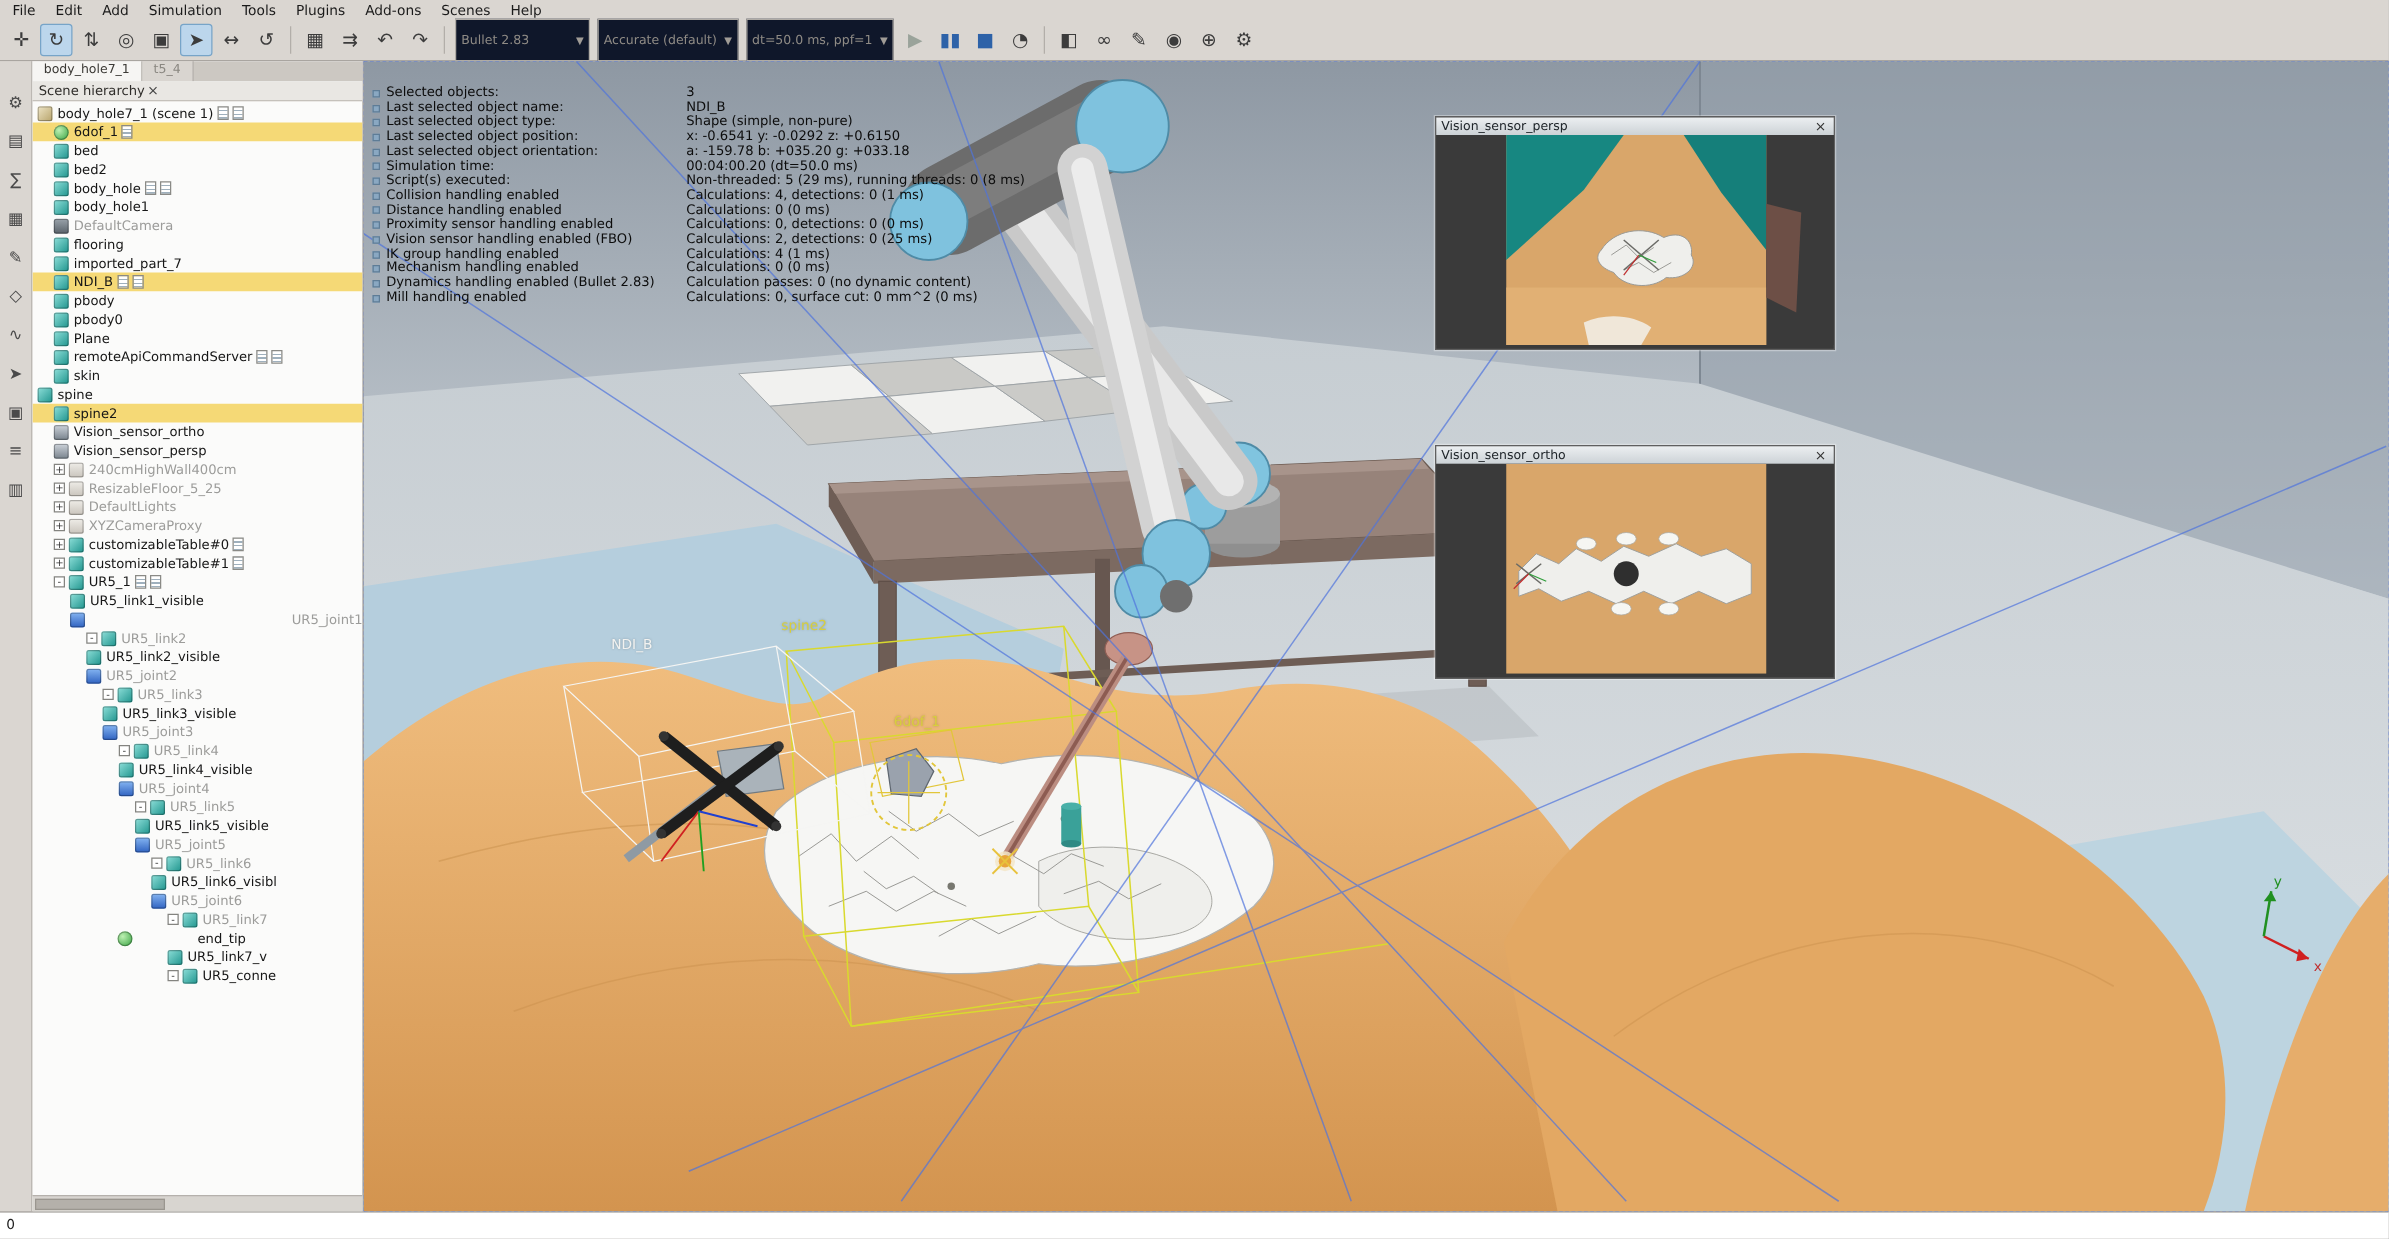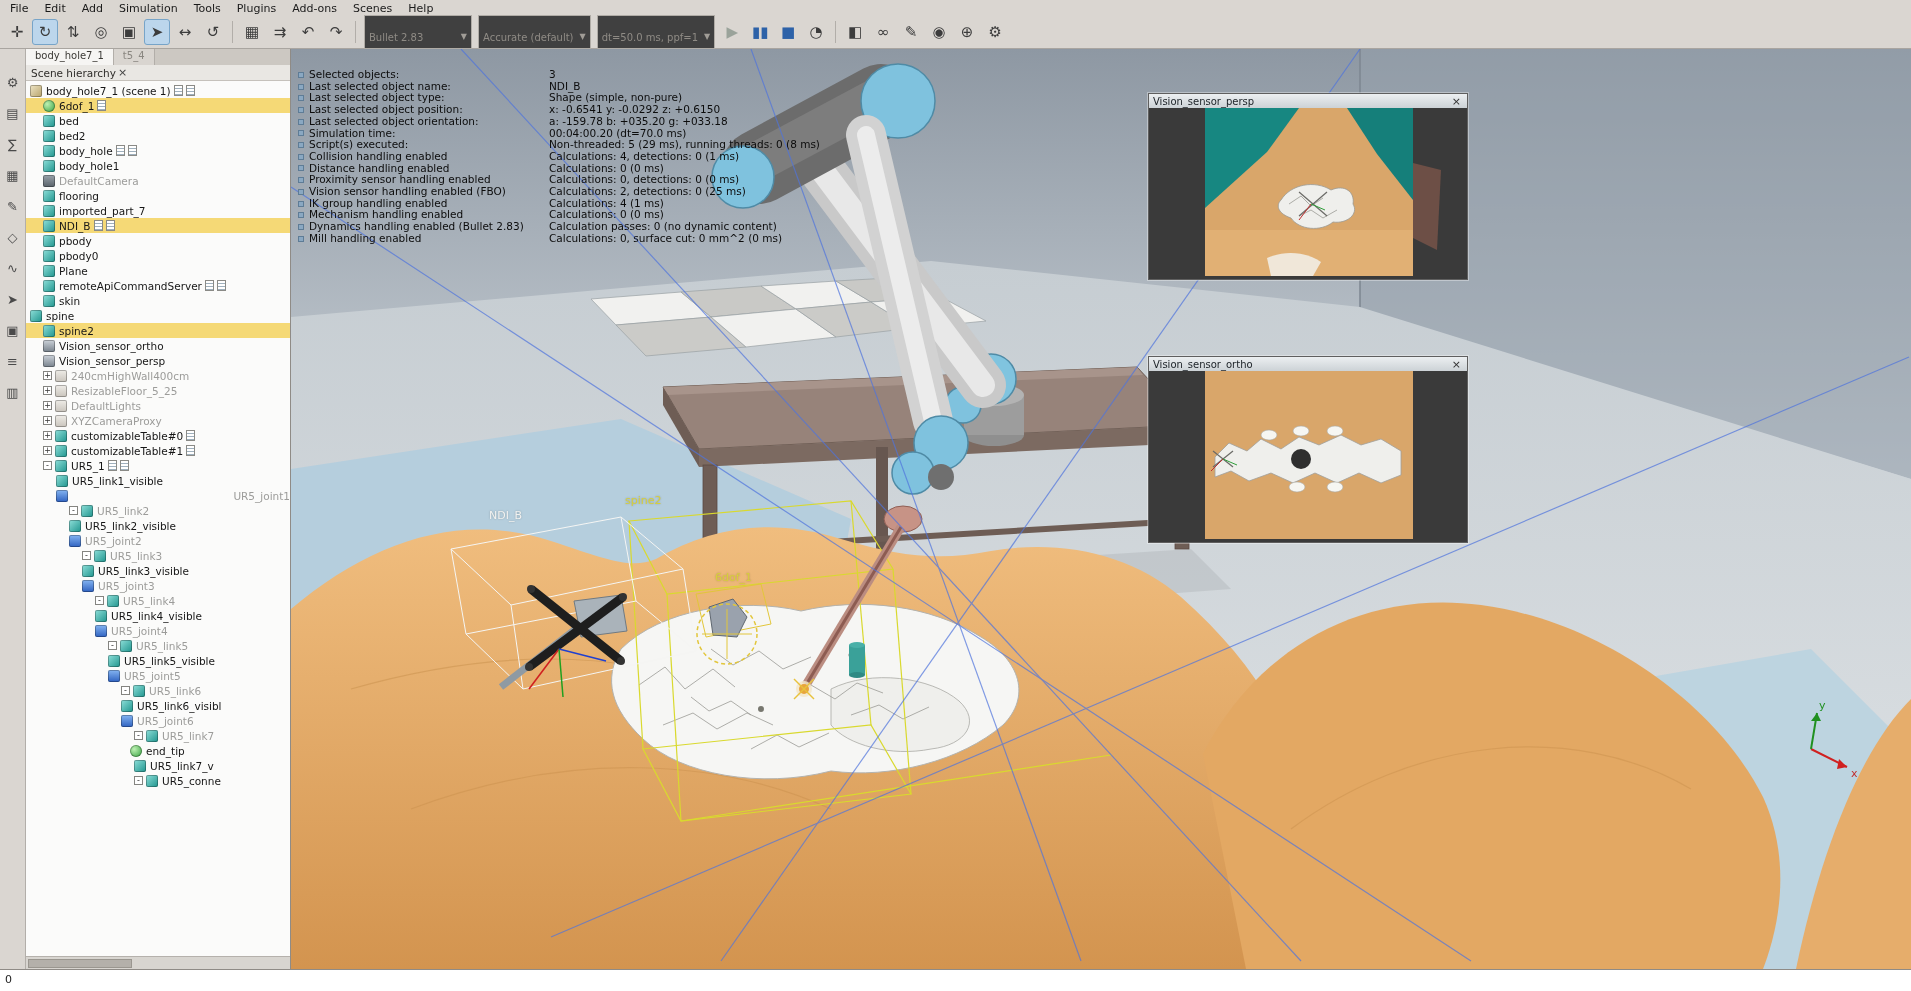--- a/index.html
+++ b/index.html
@@ -14,22 +14,22 @@
   .menubar { height:16px; display:flex; align-items:center; background:#dad6d1; padding-left:2px; }
   .menu-item { padding:1px 8px; cursor:default; }
   
   .toolbar { height:33px; display:flex; align-items:center; background:#dad6d1; border-bottom:1px solid #a9a5a0; padding-left:4px; gap:2px; }
   .tbtn { min-width:26px; height:26px; display:flex; align-items:center; justify-content:center;
           font-size:15px; color:#3c3c3c; border-radius:3px; border:1px solid transparent; cursor:default; }
   .tbtn.sel { background:#bcd6ec; border-color:#77a4c8; }
   .tbtn.accent { color:#2d62a8; }
   .tbtn.disabled { color:#9aa39a; }
   .tsep { width:1px; height:22px; background:#b2aea9; margin:0 4px; }
-  .tcombo { height:20px; border:1px solid #b0aca6; background:#404040; color:#8f8b85;
-            display:flex; justify-content:space-between; gap:6px;
+  .tcombo { height:20px; border:1px solid #b0aca6; background:#0f172a; color:#8f8b85;
+            display:flex; align-items:center; justify-content:space-between; gap:6px;
             padding:16px 4px; font-size:10px; min-width:108px; margin:0 2px; }
   .tcombo .arrow { font-size:8px; color:#a09c96; }
   
   .main { display:flex; height:920px; }
   .leftstrip { width:26px; background:#dad6d1; border-right:1px solid #b2aea9; display:flex;
                flex-direction:column; align-items:center; padding-top:22px; gap:9px; }
   .lbtn { width:22px; height:22px; display:flex; align-items:center; justify-content:center;
           font-size:13px; color:#4a4a4a; border-radius:3px; }
   
   .hier { width:265px; display:flex; flex-direction:column; background:#fbfbfa; border-right:1px solid #8f8b86; }
@@ -358,21 +358,21 @@
         </div>
         <div class="row" style="padding-left: 95px;">
           <span class="oi oi-joint"></span>
           <span class="lab gray">UR5_joint6</span>
         </div>
         <div class="row" style="padding-left: 108px;">
           <span class="exp">-</span>
           <span class="oi oi-shape"></span>
           <span class="lab gray">UR5_link7</span>
         </div>
-        <div class="row" style="padding-left: 104px;">
+        <div class="row" style="padding-left: 68px; gap: 48px;">
           <span class="oi oi-dummy"></span>
           <span class="lab">end_tip</span>
         </div>
         <div class="row" style="padding-left: 108px;">
           <span class="oi oi-shape"></span>
           <span class="lab">UR5_link7_v</span>
         </div>
         <div class="row" style="padding-left: 108px;">
           <span class="exp">-</span>
           <span class="oi oi-shape"></span>
@@ -571,21 +571,21 @@
         <div>x: -0.6541   y: -0.0292   z: +0.6150</div>
         <div class="lbl">
           <span class="bullet"></span>
           <span>Last selected object orientation:</span>
         </div>
         <div>a: -159.78   b: +035.20   g: +033.18</div>
         <div class="lbl">
           <span class="bullet"></span>
           <span>Simulation time:</span>
         </div>
-        <div>00:04:00.20 (dt=70.0 ms)</div>
+        <div>00:04:00.20 (dt=50.0 ms)</div>
         <div class="lbl">
           <span class="bullet"></span>
           <span>Script(s) executed:</span>
         </div>
         <div>Non-threaded: 5 (29 ms), running threads: 0 (8 ms)</div>
         <div class="lbl">
           <span class="bullet"></span>
           <span>Collision handling enabled</span>
         </div>
         <div>Calculations: 4, detections: 0 (1 ms)</div>

